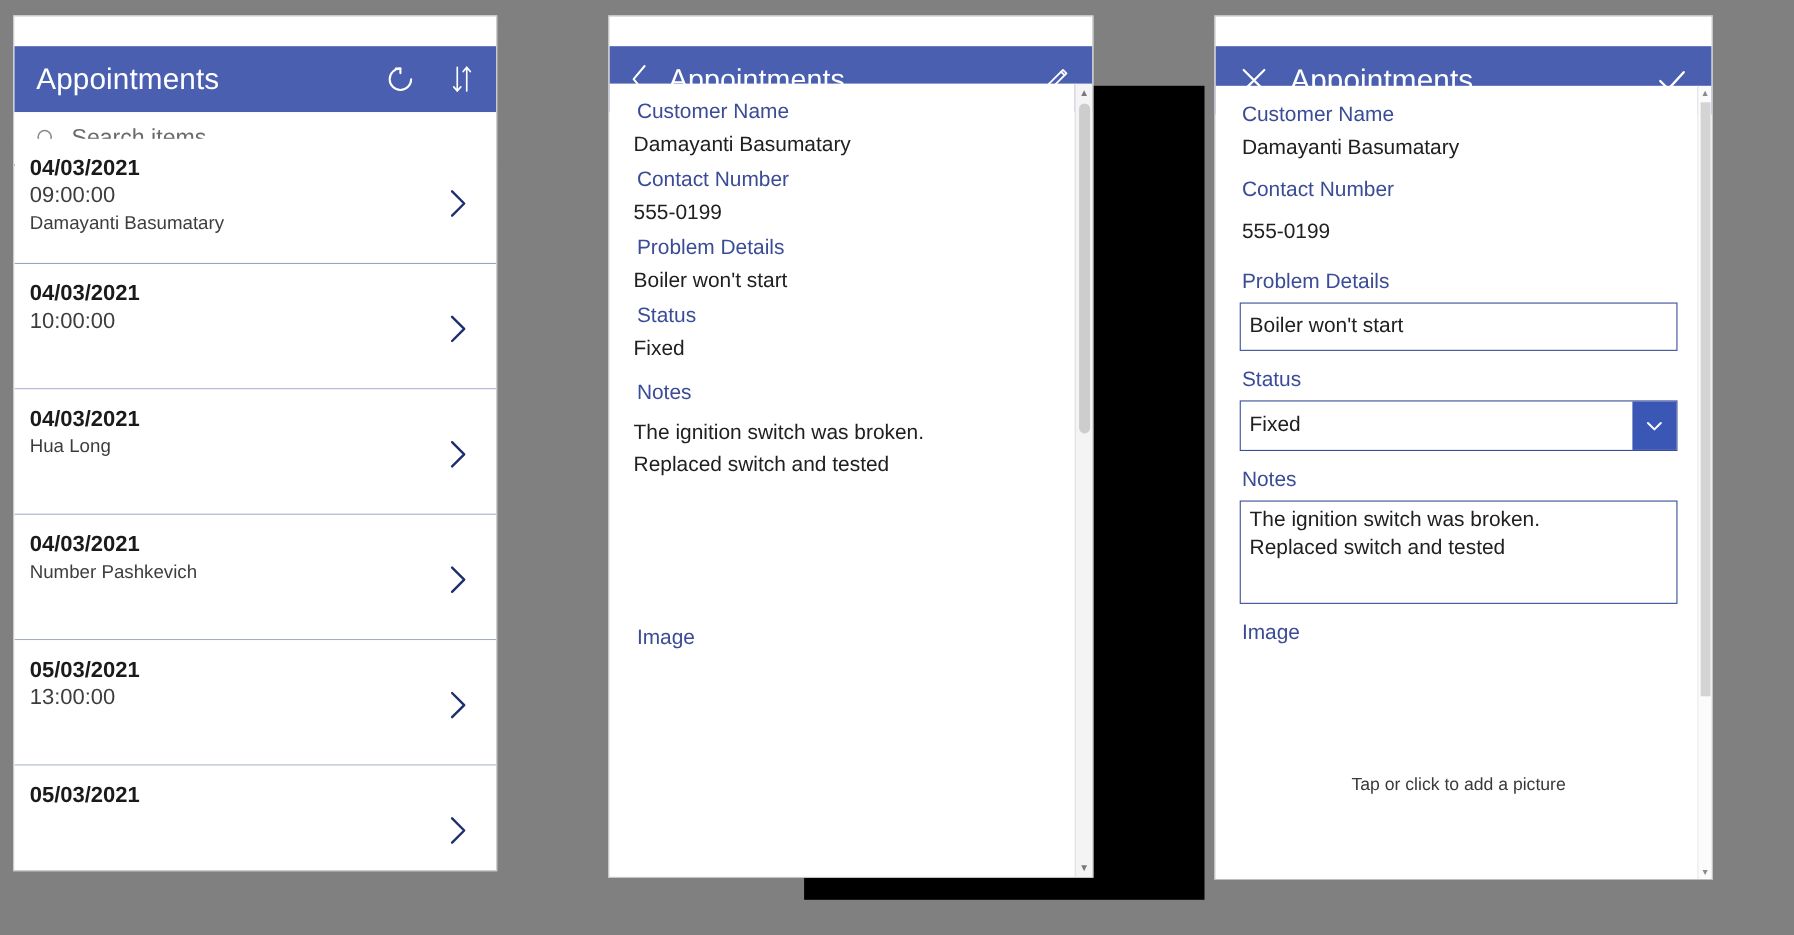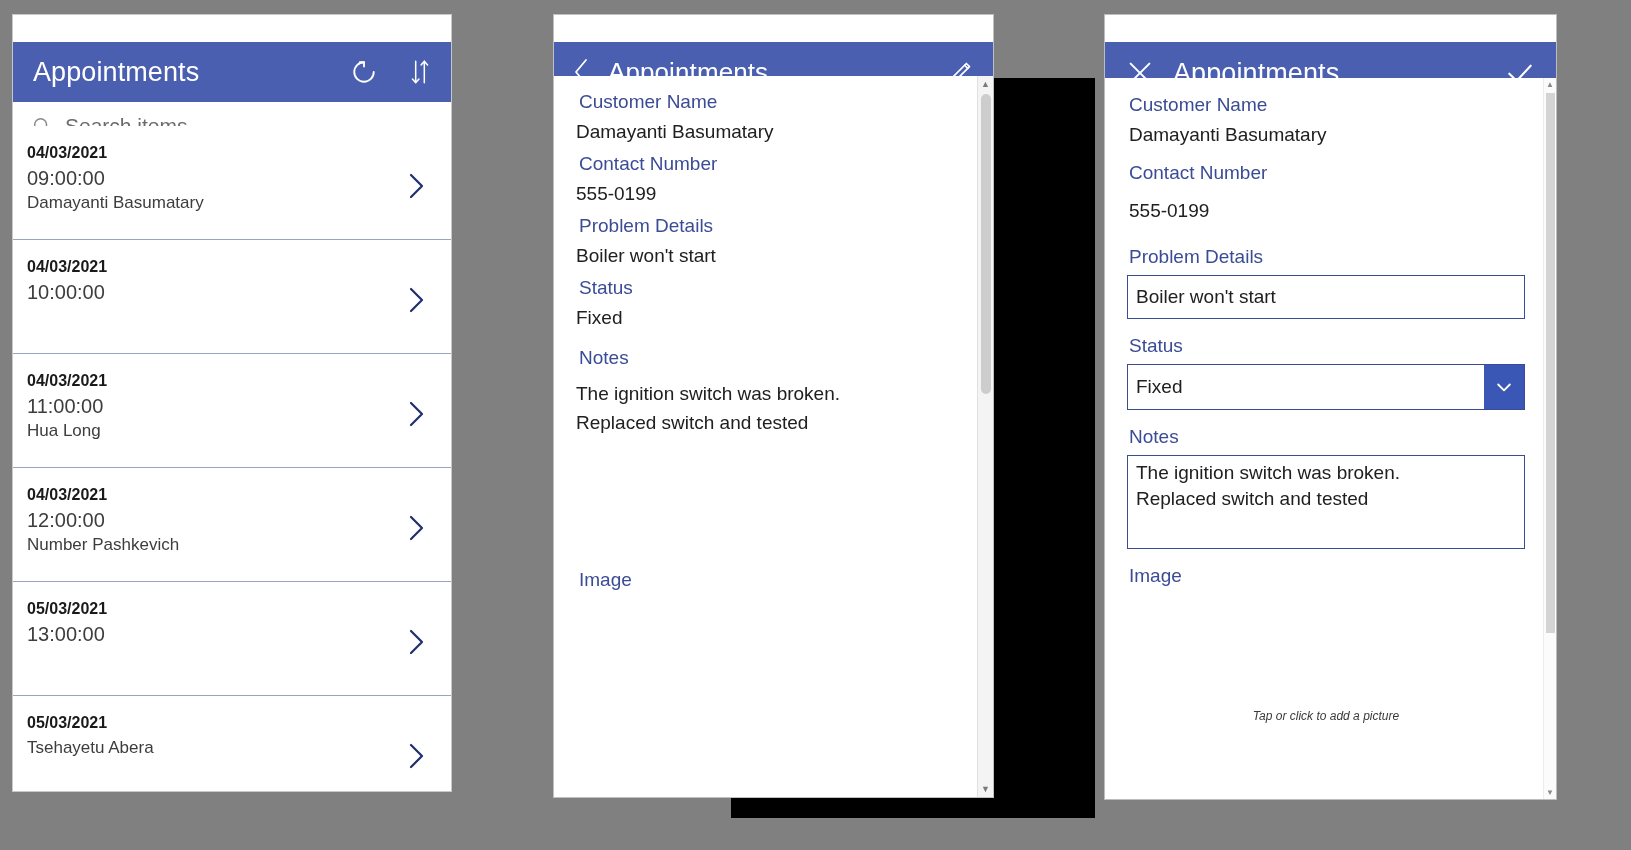--- a/index.html
+++ b/index.html
@@ -84,21 +84,21 @@
     height: 114px;
     border-bottom: 1px solid #9aa3bf;
     display: flex;
     align-items: flex-start;
     padding: 14px 12px 0 14px;
     box-sizing: border-box;
     background: #fff;
   }
   .gal-text { flex: 1 1 auto; }
   .gal-date {
-    font-size: 16px;
+    font-size: 20px;
     font-weight: bold;
     color: #1a1a1a;
     line-height: 26px;
   }
   .gal-time {
     font-size: 20px;
     color: #3d3d3d;
     line-height: 25px;
   }
   .gal-name {
@@ -287,23 +287,22 @@
     margin-top: 10px;
     width: 398px;
     height: 150px;
     display: flex;
     align-items: flex-end;
     justify-content: center;
     box-sizing: border-box;
     padding-bottom: 28px;
   }
   .img-drop .hint {
-    font-size: 12px;
+    font-size: 16px;
     color: #3a3a3a;
-    font-style: italic;
   }
   .edit-vscroll {
     position: absolute;
     top: 63px;
     right: 0;
     width: 13px;
     bottom: 0;
     background: #fbfbfb;
     border-left: 1px solid #ececec;
     box-sizing: border-box;
@@ -384,34 +383,32 @@
       <span class="gal-chevron">
         <svg width="26" height="34" viewBox="0 0 26 34" fill="none" stroke="#1f2f6e" stroke-width="2.2" stroke-linecap="round" stroke-linejoin="round">
             <path d="M8 6 L19 17 L8 28"></path>
           </svg>
       </span>
     </div>
 
     <div class="gal-item">
       <div class="gal-text">
         <div class="gal-date">04/03/2021</div>
-        <div class="gal-time">11:00:00</div>
         <div class="gal-name">Hua Long</div>
       </div>
       <span class="gal-chevron">
         <svg width="26" height="34" viewBox="0 0 26 34" fill="none" stroke="#1f2f6e" stroke-width="2.2" stroke-linecap="round" stroke-linejoin="round">
             <path d="M8 6 L19 17 L8 28"></path>
           </svg>
       </span>
     </div>
 
     <div class="gal-item">
       <div class="gal-text">
         <div class="gal-date">04/03/2021</div>
-        <div class="gal-time">12:00:00</div>
         <div class="gal-name">Number Pashkevich</div>
       </div>
       <span class="gal-chevron">
         <svg width="26" height="34" viewBox="0 0 26 34" fill="none" stroke="#1f2f6e" stroke-width="2.2" stroke-linecap="round" stroke-linejoin="round">
             <path d="M8 6 L19 17 L8 28"></path>
           </svg>
       </span>
     </div>
 
     <div class="gal-item">
@@ -422,21 +419,20 @@
       <span class="gal-chevron">
         <svg width="26" height="34" viewBox="0 0 26 34" fill="none" stroke="#1f2f6e" stroke-width="2.2" stroke-linecap="round" stroke-linejoin="round">
             <path d="M8 6 L19 17 L8 28"></path>
           </svg>
       </span>
     </div>
 
     <div class="gal-item">
       <div class="gal-text">
         <div class="gal-date">05/03/2021</div>
-        <div class="gal-name">Tsehayetu Abera</div>
       </div>
       <span class="gal-chevron">
         <svg width="26" height="34" viewBox="0 0 26 34" fill="none" stroke="#1f2f6e" stroke-width="2.2" stroke-linecap="round" stroke-linejoin="round">
             <path d="M8 6 L19 17 L8 28"></path>
           </svg>
       </span>
     </div>
 
   </div>
 </div>

